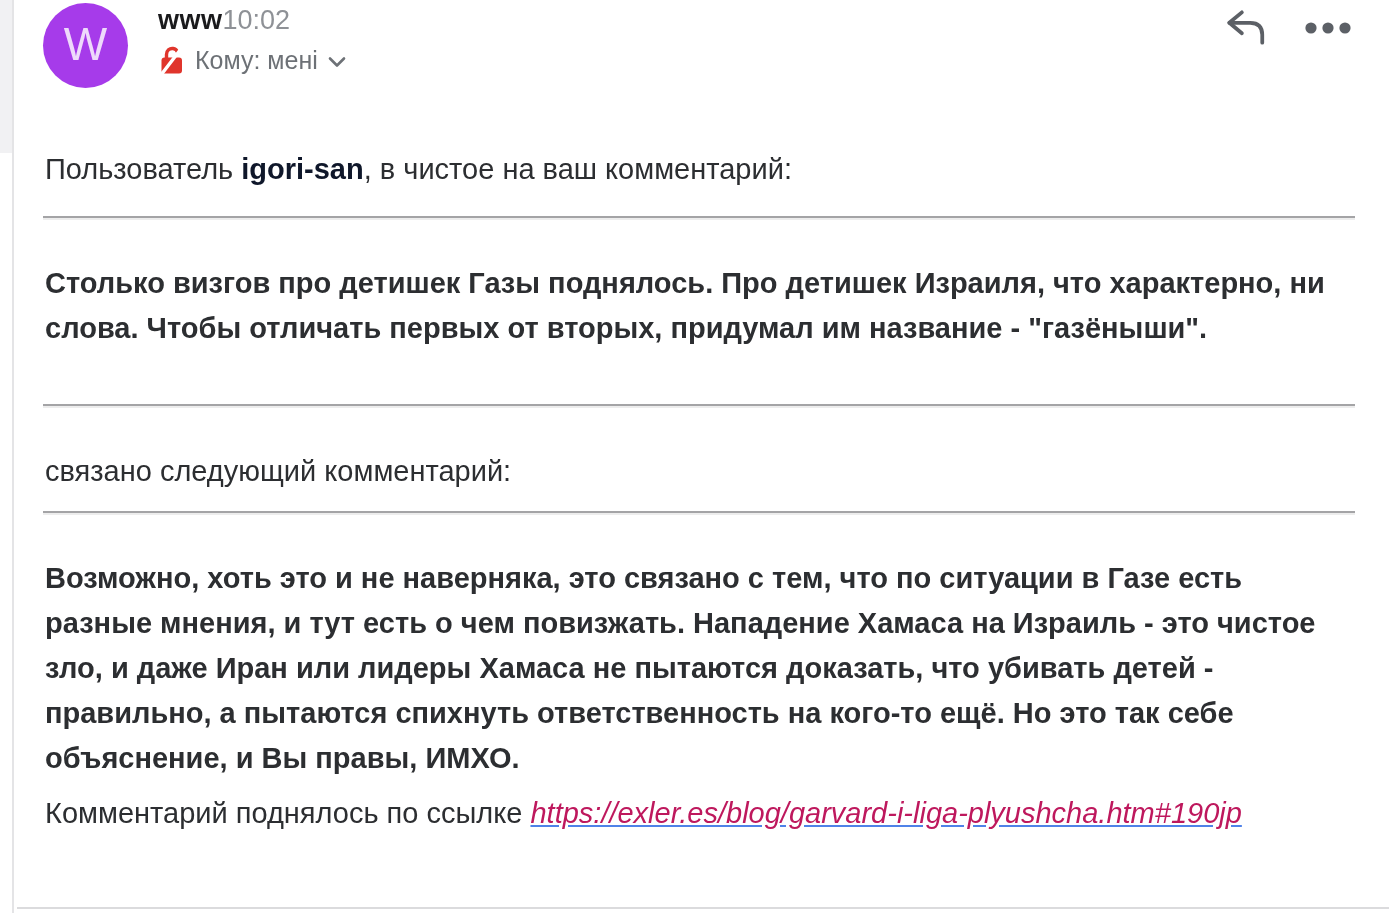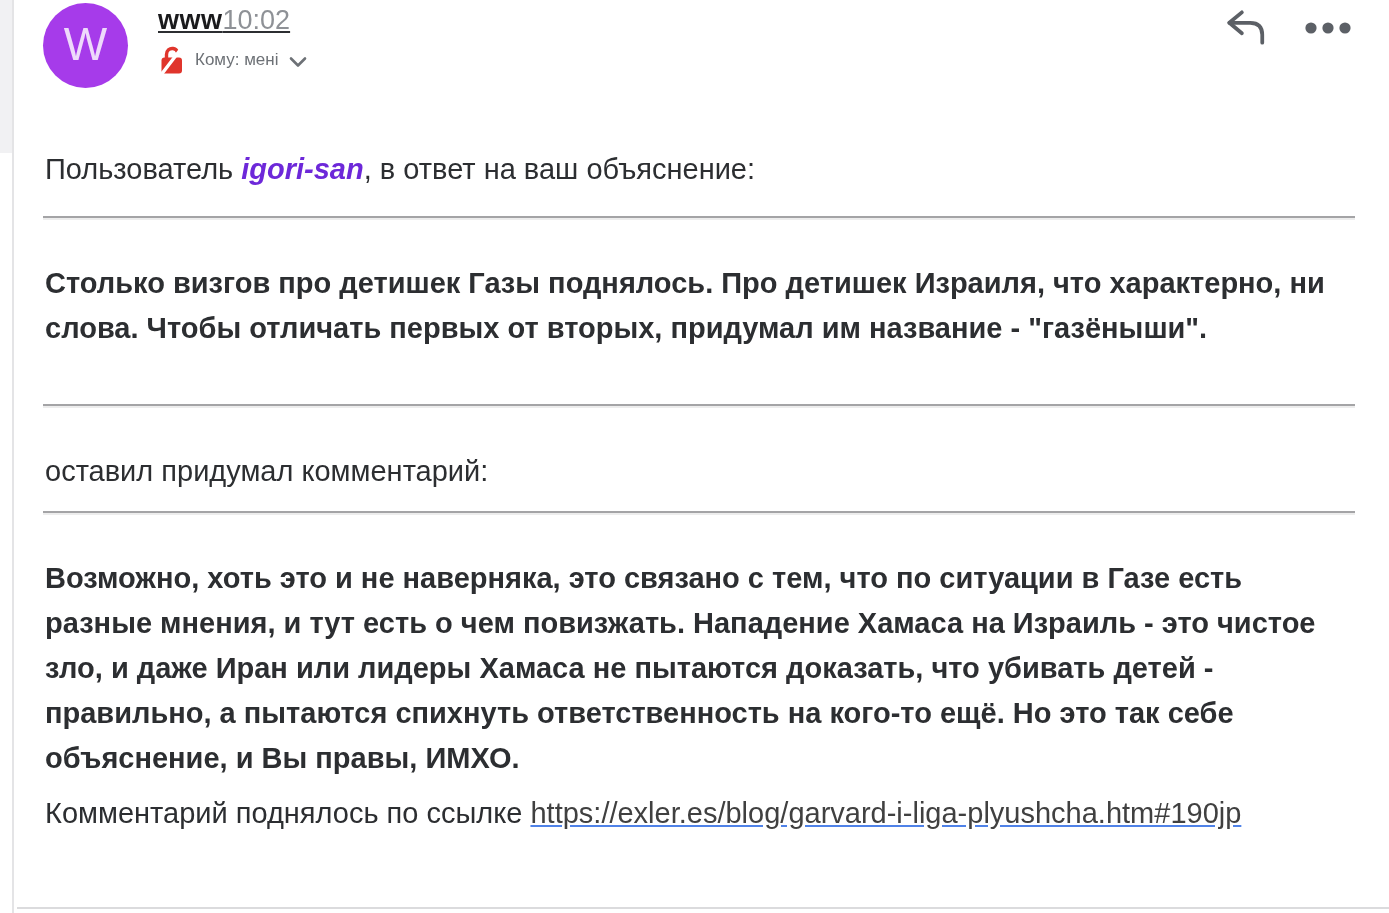--- a/index.html
+++ b/index.html
@@ -8,51 +8,51 @@
 
   
   .left-strip { position: absolute; left: 0; top: 0; width: 12px; height: 153px; background: #f1f1f3; }
   .pane-divider { position: absolute; left: 12px; top: 0; width: 2px; height: 913px; background: #e4e4e6; }
 
   
   .avatar { position: absolute; left: 43px; top: 3px; width: 85px; height: 85px; border-radius: 50%;
             background: #a63bea; display: flex; align-items: center; justify-content: center; }
   .avatar-letter { color: #eedafb; font-size: 46px; font-weight: 400; line-height: 1; padding-bottom: 4px; }
 
-  .sender-row { position: absolute; left: 158px; top: 5px; display: flex; align-items: baseline; text-decoration: underline; }
+  .sender-row { position: absolute; left: 158px; top: 5px; display: flex; align-items: baseline; }
   .sender-name { font-size: 27px; font-weight: 600; color: #1a1a1c; letter-spacing: 0.5px; }
   .sent-time { font-size: 27px; font-weight: 400; color: #8e9196; }
 
   .to-row { position: absolute; left: 160px; top: 44px; height: 32px; display: flex; align-items: center; cursor: default; }
   .lock-icon { width: 24px; height: 29px; flex: 0 0 auto; }
-  .to-label { font-size: 17px; color: #6d7176; margin-left: 11px; }
+  .to-label { font-size: 25px; color: #6d7176; margin-left: 11px; }
   .chevron-icon { margin-left: 10px; margin-top: 4px; }
 
   .reply-button { position: absolute; left: 1218px; top: 4px; width: 54px; height: 46px;
                   display: flex; align-items: center; justify-content: center; background: none; border: none; cursor: pointer; }
   .more-button { position: absolute; left: 1298px; top: 8px; width: 60px; height: 40px;
                  display: flex; align-items: center; justify-content: center; background: none; border: none; cursor: pointer; }
 
   
   .msg-block { position: absolute; left: 45px; width: 1308px; font-size: 29px; line-height: 45px; color: #2c2e31; }
   .intro   { top: 147px; }
-  .intro b { font-weight: 700; color: #6d28d9; font-style: italic; }
+  .intro b { font-weight: 700; color: #0f172a; }
   .quote1  { top: 261px; font-weight: bold; }
   .middle  { top: 449px; }
   .quote2  { top: 556px; font-weight: bold; }
   .linkline{ top: 791px; overflow-wrap: break-word; }
 
   .divider { position: absolute; left: 43px; width: 1312px; height: 2px; background: #a4a4a6;
              box-shadow: 0 2px 0 rgba(0,0,0,0.07); }
   .div1 { top: 216px; }
   .div2 { top: 404px; }
   .div3 { top: 511px; }
   .divider-bottom { position: absolute; left: 17px; top: 907px; width: 1372px; height: 2px; background: #dbdbdd; }
 
-  .comment-link { color: #404040; text-decoration: underline; text-decoration-color: #4f82e8; cursor: pointer; }
+  .comment-link { color: #be185d; text-decoration: underline; text-decoration-color: #4f82e8; cursor: pointer; font-style: italic; }
 </style>
 </head>
 <body>
 
 <div class="left-strip"></div>
 <div class="pane-divider"></div>
 
 <div class="avatar">
   <span class="avatar-letter">W</span>
 </div>
@@ -82,29 +82,29 @@
 </button>
 
 <button class="more-button">
   <svg width="48" height="14" viewBox="0 0 48 14">
     <circle cx="7" cy="7" r="5.6" fill="#5c6066"></circle>
     <circle cx="24" cy="7" r="5.6" fill="#5c6066"></circle>
     <circle cx="41" cy="7" r="5.6" fill="#5c6066"></circle>
   </svg>
 </button>
 
-<div class="msg-block intro"><span>Пользователь </span><b>igori-san</b><span>, в ответ на ваш объяснение:</span></div>
+<div class="msg-block intro"><span>Пользователь </span><b>igori-san</b><span>, в чистое на ваш комментарий:</span></div>
 
 <div class="divider div1"></div>
 
 <div class="msg-block quote1">Столько визгов про детишек Газы поднялось. Про детишек Израиля, что характерно, ни слова. Чтобы отличать первых от вторых, придумал им название - "газёныши".</div>
 
 <div class="divider div2"></div>
 
-<div class="msg-block middle">оставил придумал комментарий:</div>
+<div class="msg-block middle">связано следующий комментарий:</div>
 
 <div class="divider div3"></div>
 
 <div class="msg-block quote2">Возможно, хоть это и не наверняка, это связано с тем, что по ситуации в Газе есть разные мнения, и тут есть о чем повизжать. Нападение Хамаса на Израиль - это чистое зло, и даже Иран или лидеры Хамаса не пытаются доказать, что убивать детей - правильно, а пытаются спихнуть ответственность на кого-то ещё. Но это так себе объяснение, и Вы правы, ИМХО.</div>
 
 <div class="msg-block linkline"><span>Комментарий поднялось по ссылке </span><a class="comment-link">https://exler.es/blog/garvard-i-liga-plyushcha.htm#190jp</a></div>
 
 <div class="divider-bottom"></div>
 
 </body></html>

